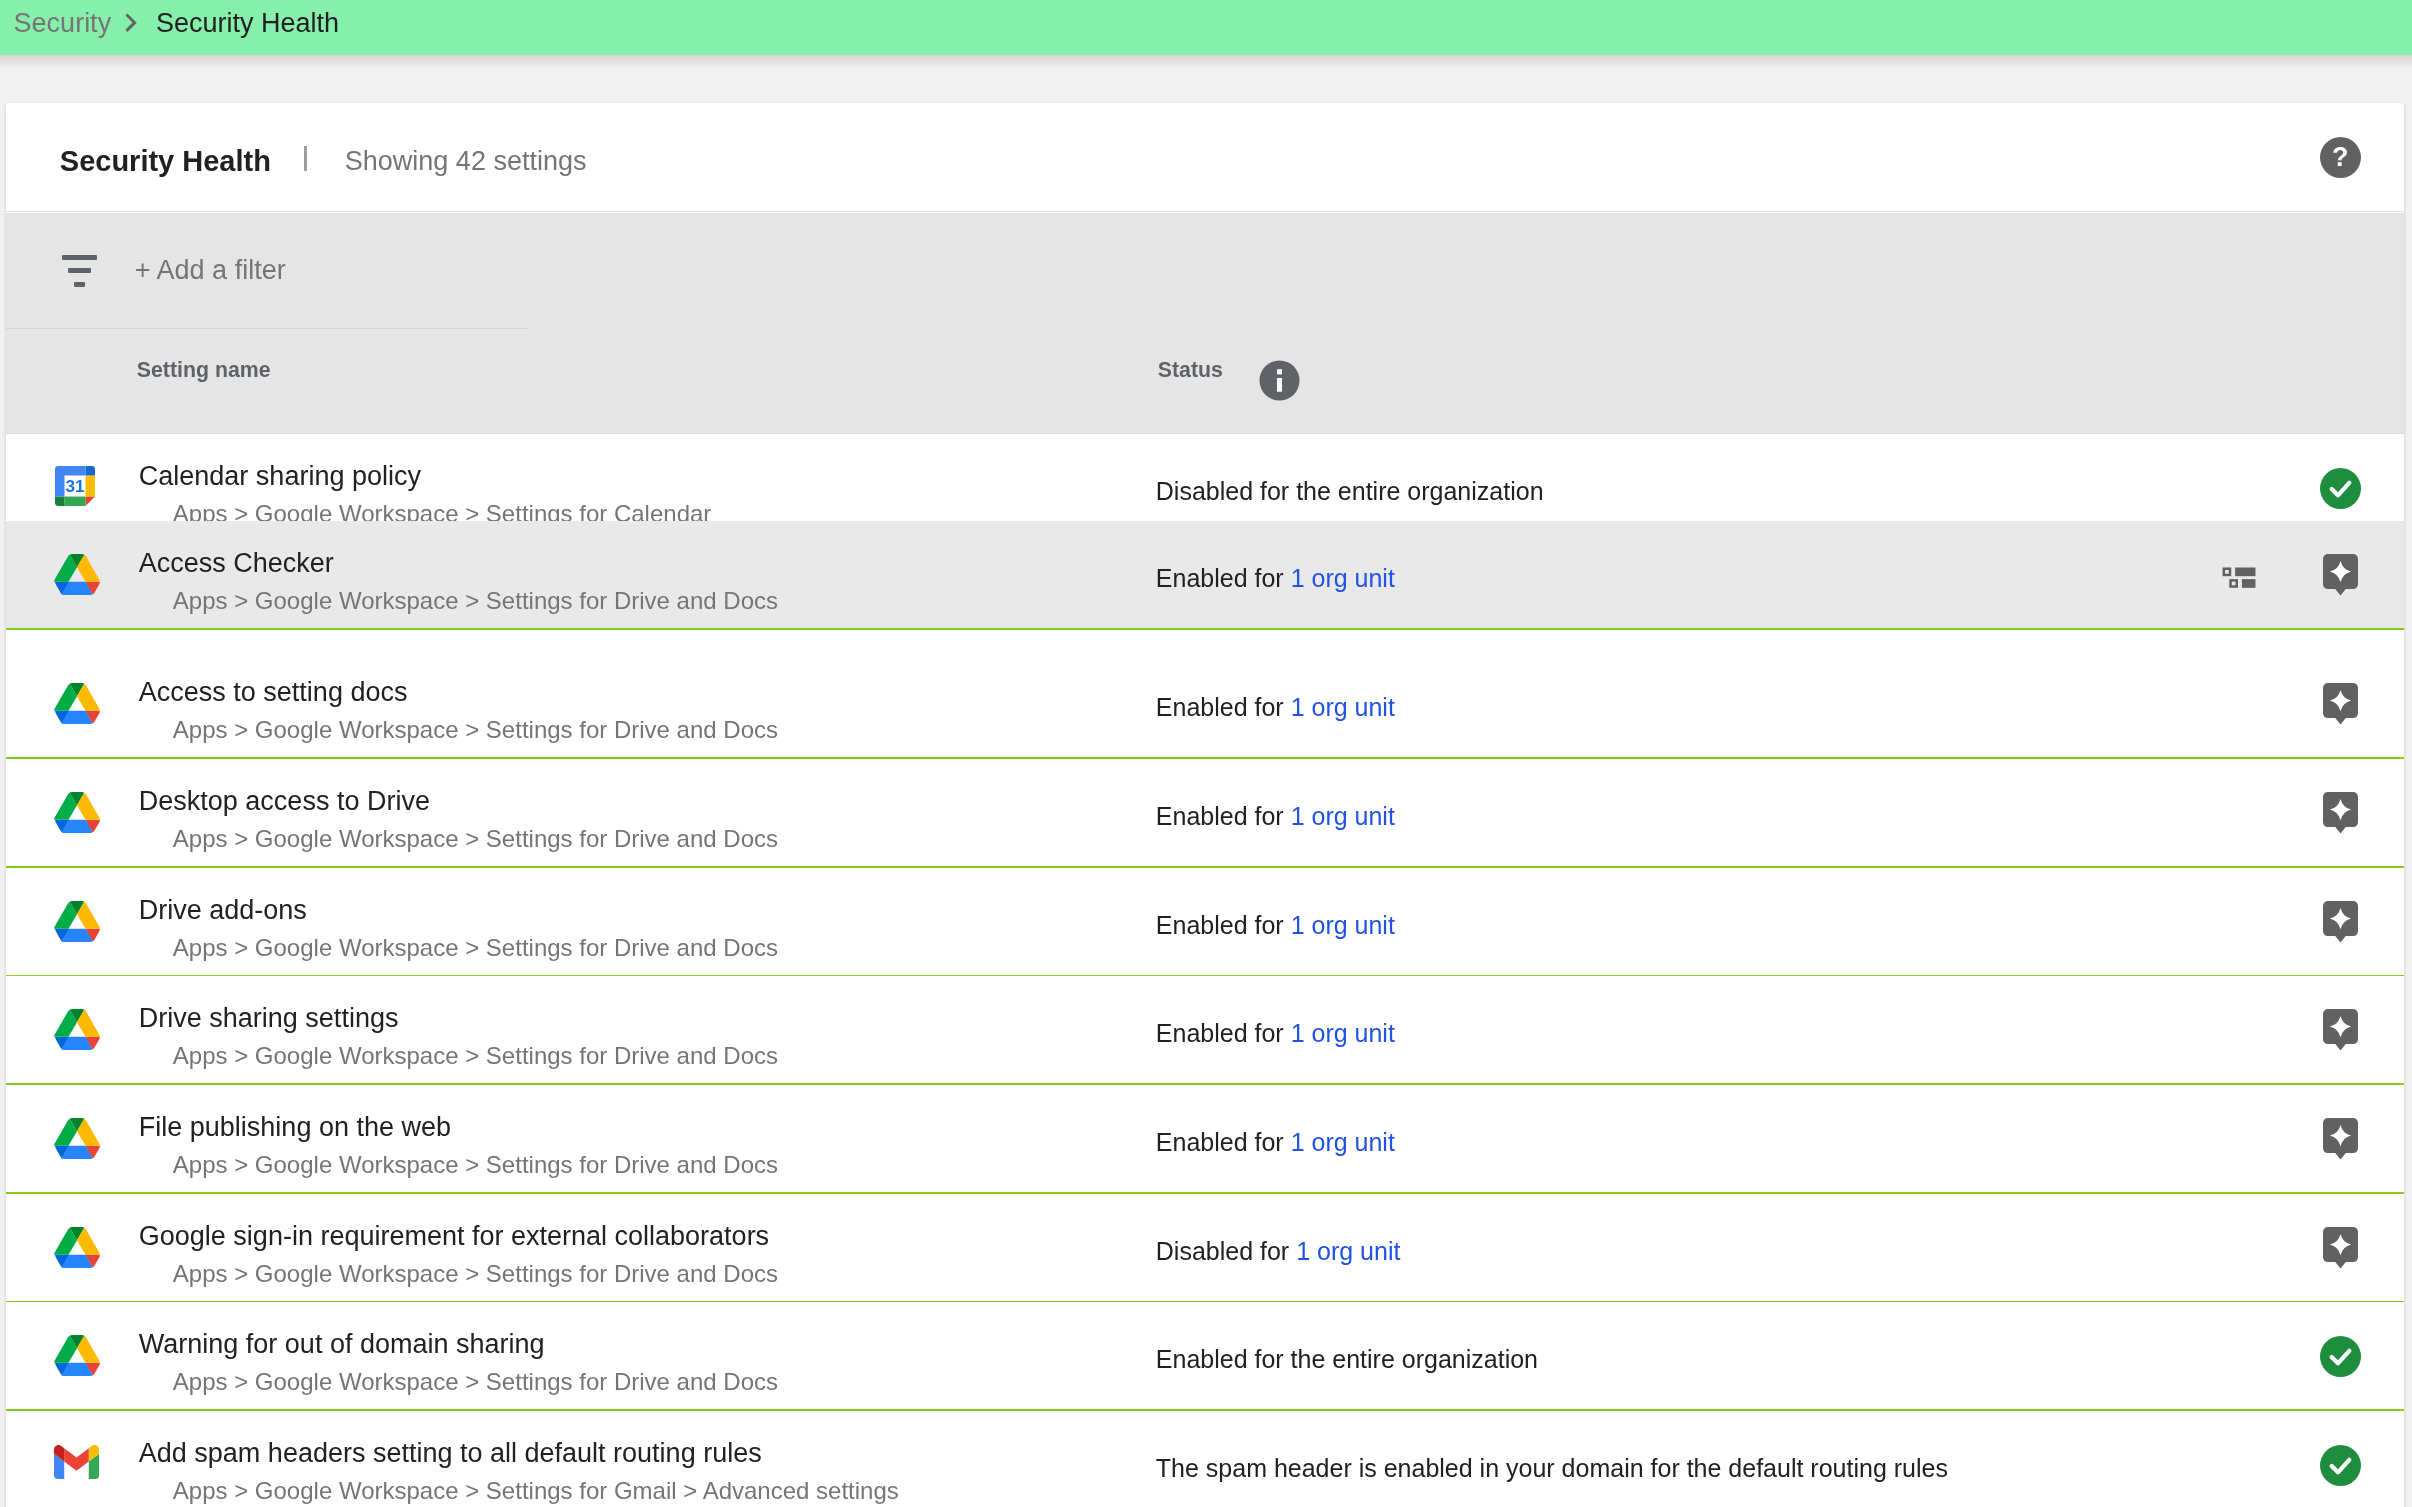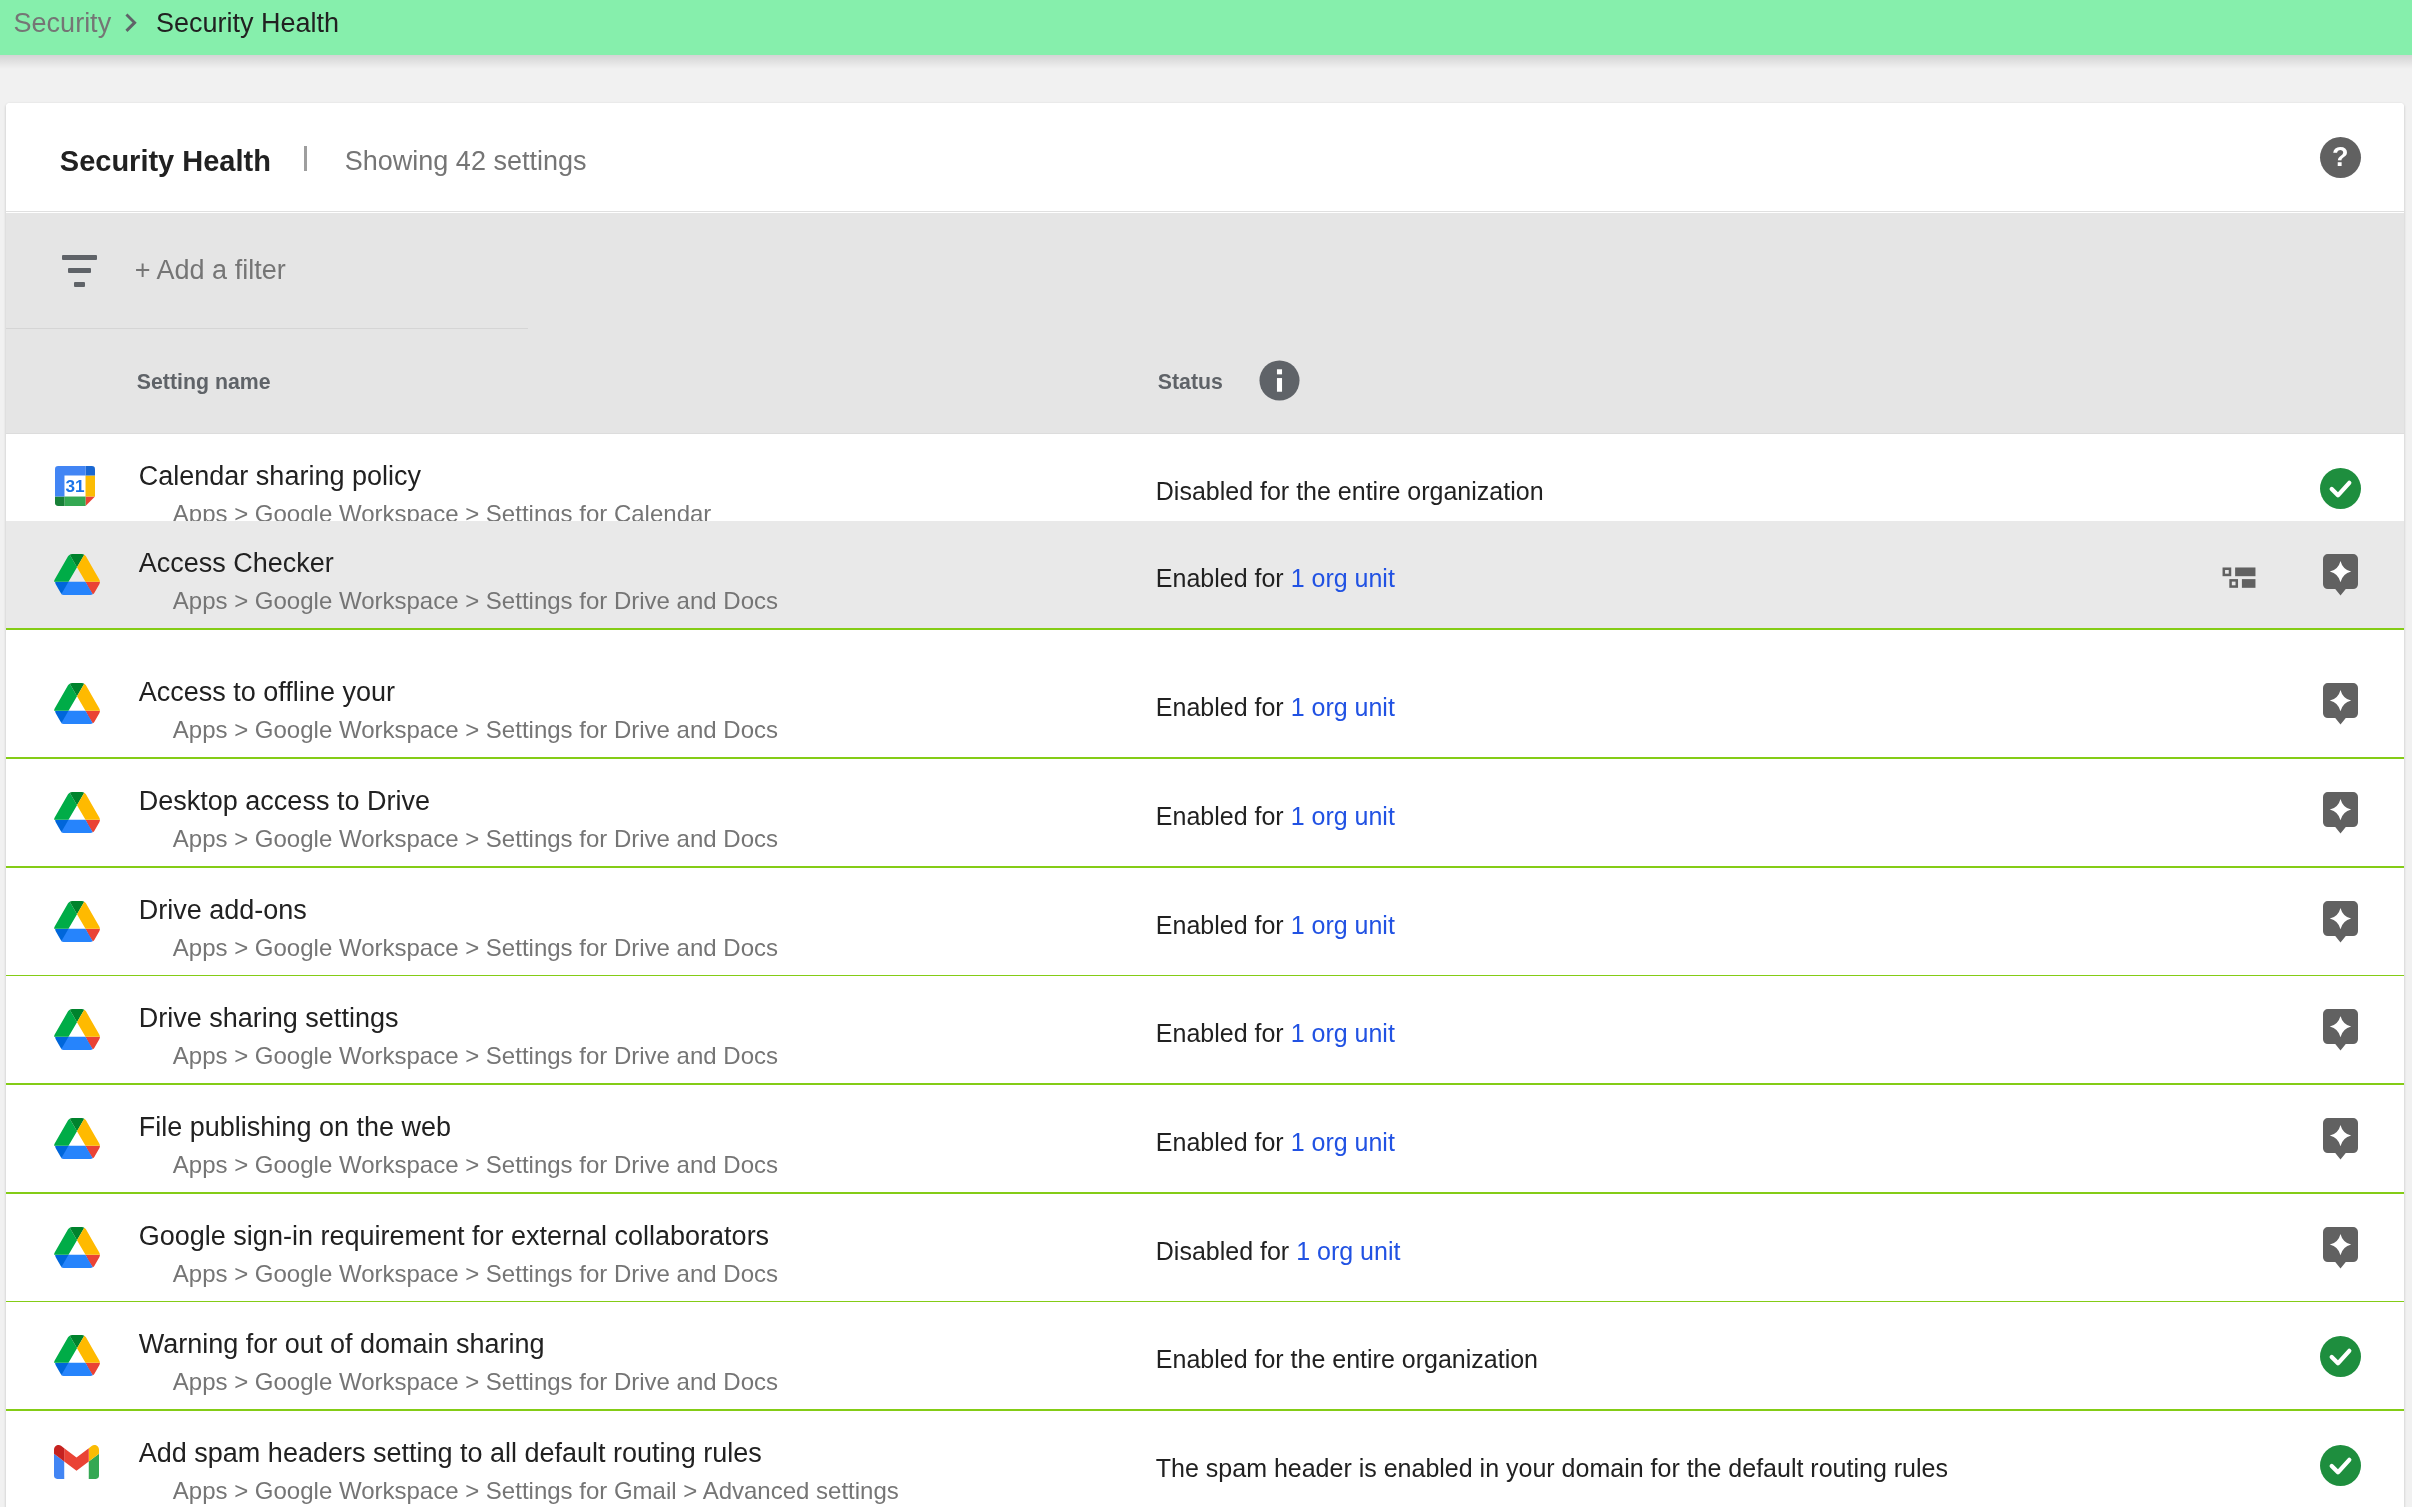--- a/index.html
+++ b/index.html
@@ -16,21 +16,21 @@
   border-bottom:1px solid #e0e0e0; border-radius:3.9px 3.9px 0 0; }
 .h1 { position:absolute; left:54px; top:44px; font-size:29px; line-height:29px; font-weight:bold; color:#212121; }
 .hsep { position:absolute; left:298px; top:43px; width:2.9px; height:25px; background:#9e9e9e; }
 .h2 { position:absolute; left:339px; top:45px; font-size:27px; line-height:27px; color:#757575; }
 .help { position:absolute; left:2314px; top:34px; width:41px; height:41px; border-radius:50%;
   background:#616161; color:#fff; text-align:center; font-size:27px; line-height:41px; font-weight:bold; }
 .filterarea { position:absolute; left:0; top:110px; width:100%; height:221px; background:#e5e5e5; }
 .fbar { position:absolute; background:#5f6368; border-radius:1px; height:4.9px; }
 .addfilter { position:absolute; left:129px; top:44px; font-size:27px; line-height:27px; color:#757575; }
 .fline { position:absolute; left:0; top:115px; width:522px; height:1px; background:#d5d5d5; }
-.th { position:absolute; top:159px; font-size:21.3px; line-height:21.3px; font-weight:bold; color:#5f6368; }
+.th { position:absolute; top:147px; font-size:21.3px; line-height:21.3px; font-weight:bold; color:#5f6368; }
 .thline { position:absolute; left:0; top:220px; width:100%; height:1px; background:#dcdcdc; }
 .row { position:absolute; left:0; width:100%; background:#fff; border-bottom:2px solid #84cc16; }
 .row.hl { background:#e9e9e9; }
 .appicon { position:absolute; }
 .rico { position:absolute; }
 .t1 { position:absolute; left:133px; top:29px; font-size:27px; line-height:27px; color:#212121; white-space:nowrap; }
 .t2 { position:absolute; left:133px; top:68px; font-size:24px; line-height:24px; color:#757575; white-space:nowrap;margin-left:34px; }
 .st { position:absolute; left:1150px; top:45px; font-size:25px; line-height:25px; color:#212121; white-space:nowrap; }
 .lnk { color:#2152e3; }
 </style></head>
@@ -113,21 +113,21 @@
       </div>
 <div class="row" style="top:547px;height:109px">
         <svg class="appicon" style="left:48px;top:33px" width="46" height="41" viewBox="0 0 87.3 78">
 <path fill="#0066da" d="m8.6 66.85 3.85 6.65c.8 1.4 1.95 2.5 3.3 3.3l13.75-23.8h-27.5c0 1.55.4 3.1 1.2 4.5z"></path>
 <path fill="#00ac47" d="m43.65 25-13.75-23.8c-1.35.8-2.5 1.9-3.3 3.3l-25.4 44a9.06 9.06 0 0 0 -1.2 4.5h27.5z"></path>
 <path fill="#ea4335" d="m73.55 76.8c1.35-.8 2.5-1.9 3.3-3.3l1.6-2.75 7.65-13.25c.8-1.4 1.2-2.95 1.2-4.5h-27.502l5.852 11.5z"></path>
 <path fill="#00832d" d="m43.65 25 13.75-23.8c-1.35-.8-2.9-1.2-4.5-1.2h-18.5c-1.6 0-3.15.45-4.5 1.2z"></path>
 <path fill="#2684fc" d="m59.8 53h-32.3l-13.75 23.8c1.35.8 2.9 1.2 4.5 1.2h50.8c1.6 0 3.15-.45 4.5-1.2z"></path>
 <path fill="#ffba00" d="m73.4 26.5-12.7-22c-.8-1.4-1.95-2.5-3.3-3.3l-13.75 23.8 16.15 28h27.45c0-1.55-.4-3.1-1.2-4.5z"></path>
 </svg>
-<div class="t1">Access to offline your</div>
+<div class="t1">Access to setting docs</div>
 <div class="t2">Apps &gt; Google Workspace &gt; Settings for Drive and Docs</div>
 <div class="st">Enabled for <span class="lnk">1 org unit</span></div>
 <svg class="rico" style="left:2317px;top:33px" width="35" height="42" viewBox="0 0 36 43">
 <path fill="#616161" d="M5 0h26a5 5 0 0 1 5 5v26a5 5 0 0 1-5 5h-7.6L18 42.5 12.6 36H5a5 5 0 0 1-5-5V5a5 5 0 0 1 5-5z"></path>
 <path fill="#fff" d="M18 7q2.2 8.8 11 11-8.8 2.2-11 11-2.2-8.8-11-11 8.8-2.2 11-11z"></path>
 </svg>
       </div>
 <div class="row" style="top:656px;height:109px">
         <svg class="appicon" style="left:48px;top:33px" width="46" height="41" viewBox="0 0 87.3 78">
 <path fill="#0066da" d="m8.6 66.85 3.85 6.65c.8 1.4 1.95 2.5 3.3 3.3l13.75-23.8h-27.5c0 1.55.4 3.1 1.2 4.5z"></path>

